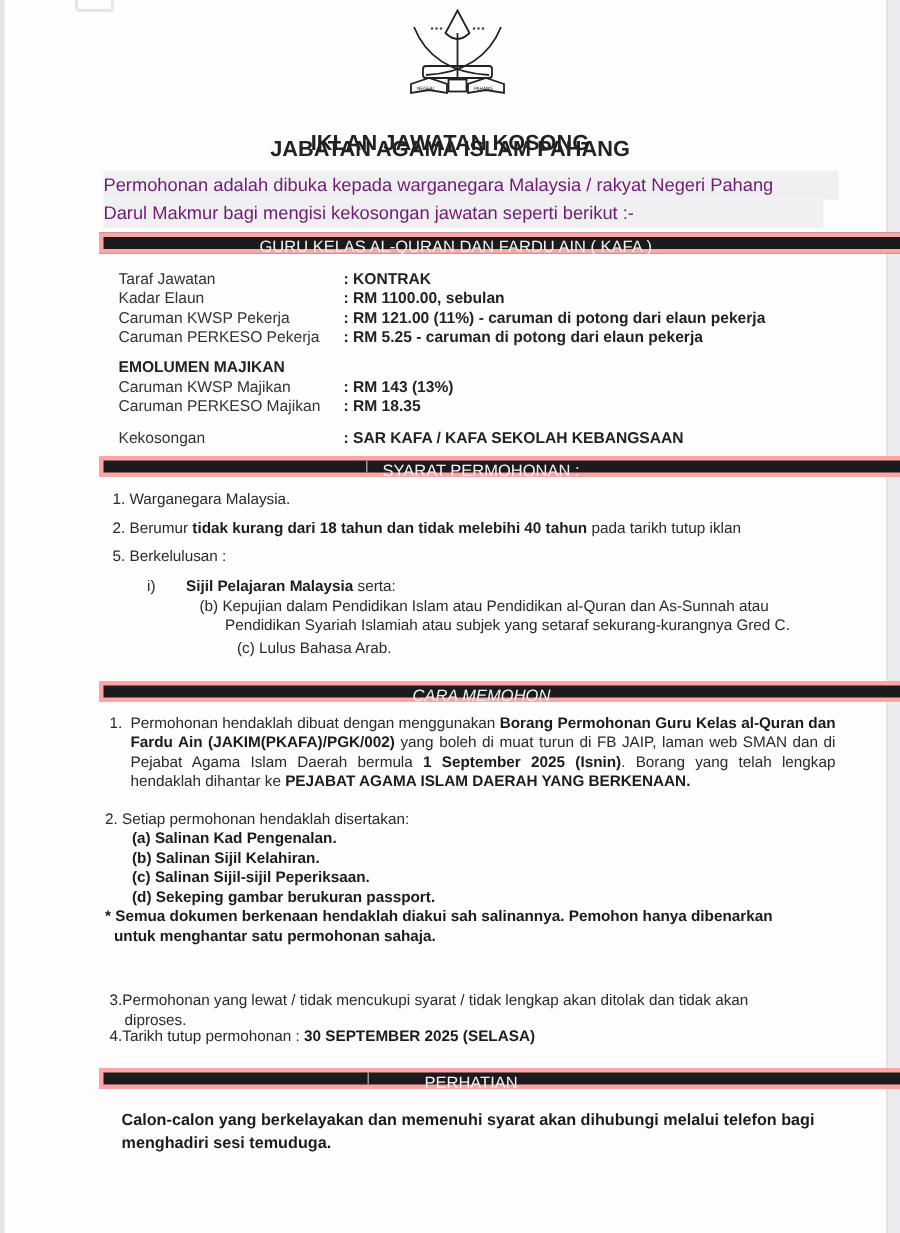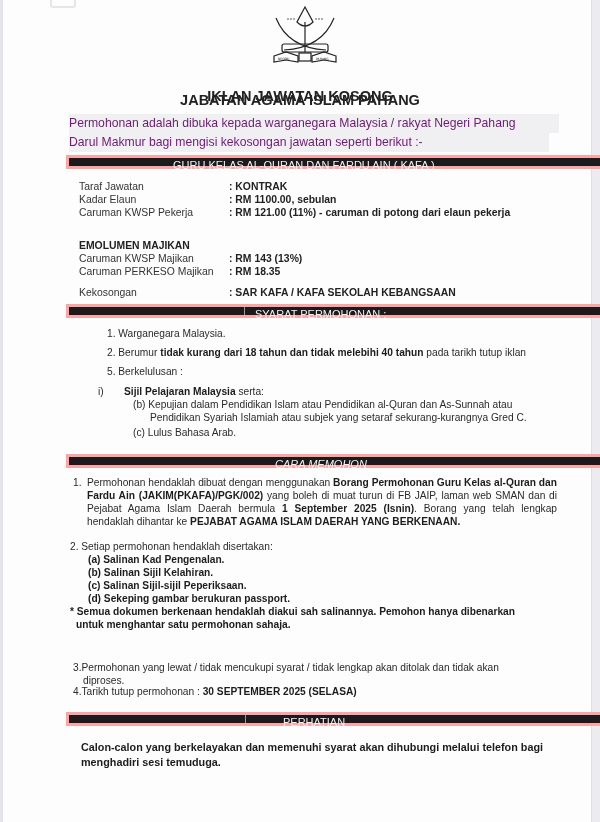--- a/index.html
+++ b/index.html
@@ -90,20 +90,24 @@
       <span class="val">: KONTRAK</span>
     </div>
   <div class="row">
       <span class="lbl">Kadar Elaun</span>
       <span class="val">: RM 1100.00, sebulan</span>
     </div>
   <div class="row">
       <span class="lbl">Caruman KWSP Pekerja</span>
       <span class="val">: RM 121.00 (11%) - caruman di potong dari elaun pekerja</span>
     </div>
+  <div class="row">
+      <span class="lbl">Caruman PERKESO Pekerja</span>
+      <span class="val">: RM 5.25 - caruman di potong dari elaun pekerja</span>
+    </div>
 </div>
 
 <div class="info" style="top:239px;">
   <div class="subhead">EMOLUMEN MAJIKAN</div>
   <div class="row">
       <span class="lbl">Caruman KWSP Majikan</span>
       <span class="val">: RM 143 (13%)</span>
     </div>
   <div class="row">
       <span class="lbl">Caruman PERKESO Majikan</span>
@@ -116,35 +120,35 @@
       <span class="lbl">Kekosongan</span>
       <span class="val">: SAR KAFA / KAFA SEKOLAH KEBANGSAAN</span>
     </div>
 </div>
 
 <div class="bar" style="top:304px;">
   <div class="divider" style="left:175px;"></div>
   <span style="left:186px;">SYARAT PERMOHONAN :</span>
 </div>
 
-<div class="list" style="left:75px; top:327px; width:480px;margin-left:32px;">
+<div class="list" style="left:75px; top:327px; width:480px;">
   <div style="height:19px;">1.  Warganegara Malaysia.</div>
   <div style="height:19px;"><span>2.  Berumur </span><b>tidak kurang dari 18 tahun dan tidak melebihi 40 tahun</b><span> pada tarikh tutup iklan</span></div>
   <div style="height:19px;">5.  Berkelulusan :</div>
 </div>
 
 <div class="list" style="left:98px; top:385px; width:460px;">
   <div style="position:relative; height:13px;">
     <span>i)</span>
     <span style="position:absolute; left:26px;"><b>Sijil Pelajaran Malaysia</b><span> serta:</span></span>
   </div>
   <div style="padding-left:35px;">
     <div>(b) Kepujian dalam Pendidikan Islam atau Pendidikan al-Quran dan As-Sunnah atau</div>
     <div style="padding-left:17px;">Pendidikan Syariah Islamiah atau subjek yang setaraf sekurang-kurangnya Gred C.</div>
-    <div style="margin-top:2px;">(c) Lulus Bahasa Arab.</div>
+    <div style="margin-top:2px;margin-left:25px;">(c) Lulus Bahasa Arab.</div>
   </div>
 </div>
 
 <div class="bar" style="top:454px;font-style:italic;">
   <span style="left:206px;">CARA MEMOHON</span>
 </div>
 
 <div class="list" style="left:73px; top:476px; width:484px;">
   <div style="position:relative;">
     <span style="position:absolute; left:0; top:0;">1.</span>

